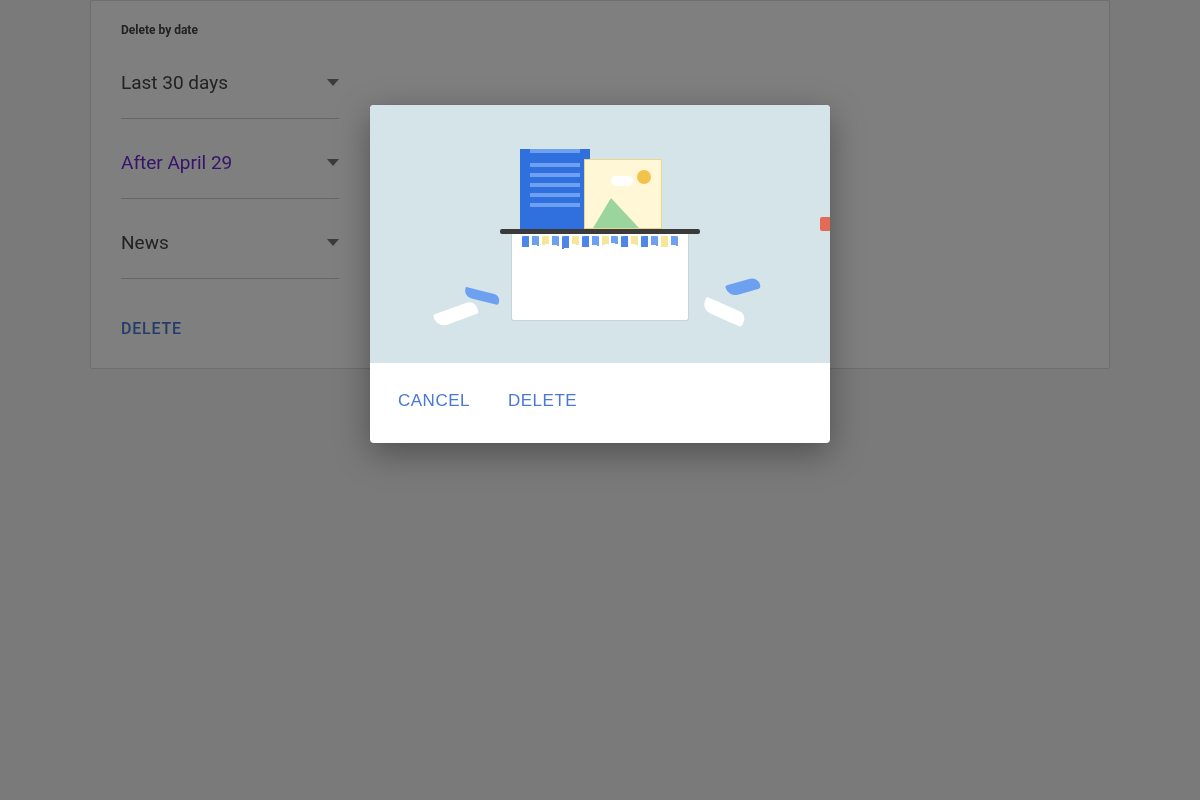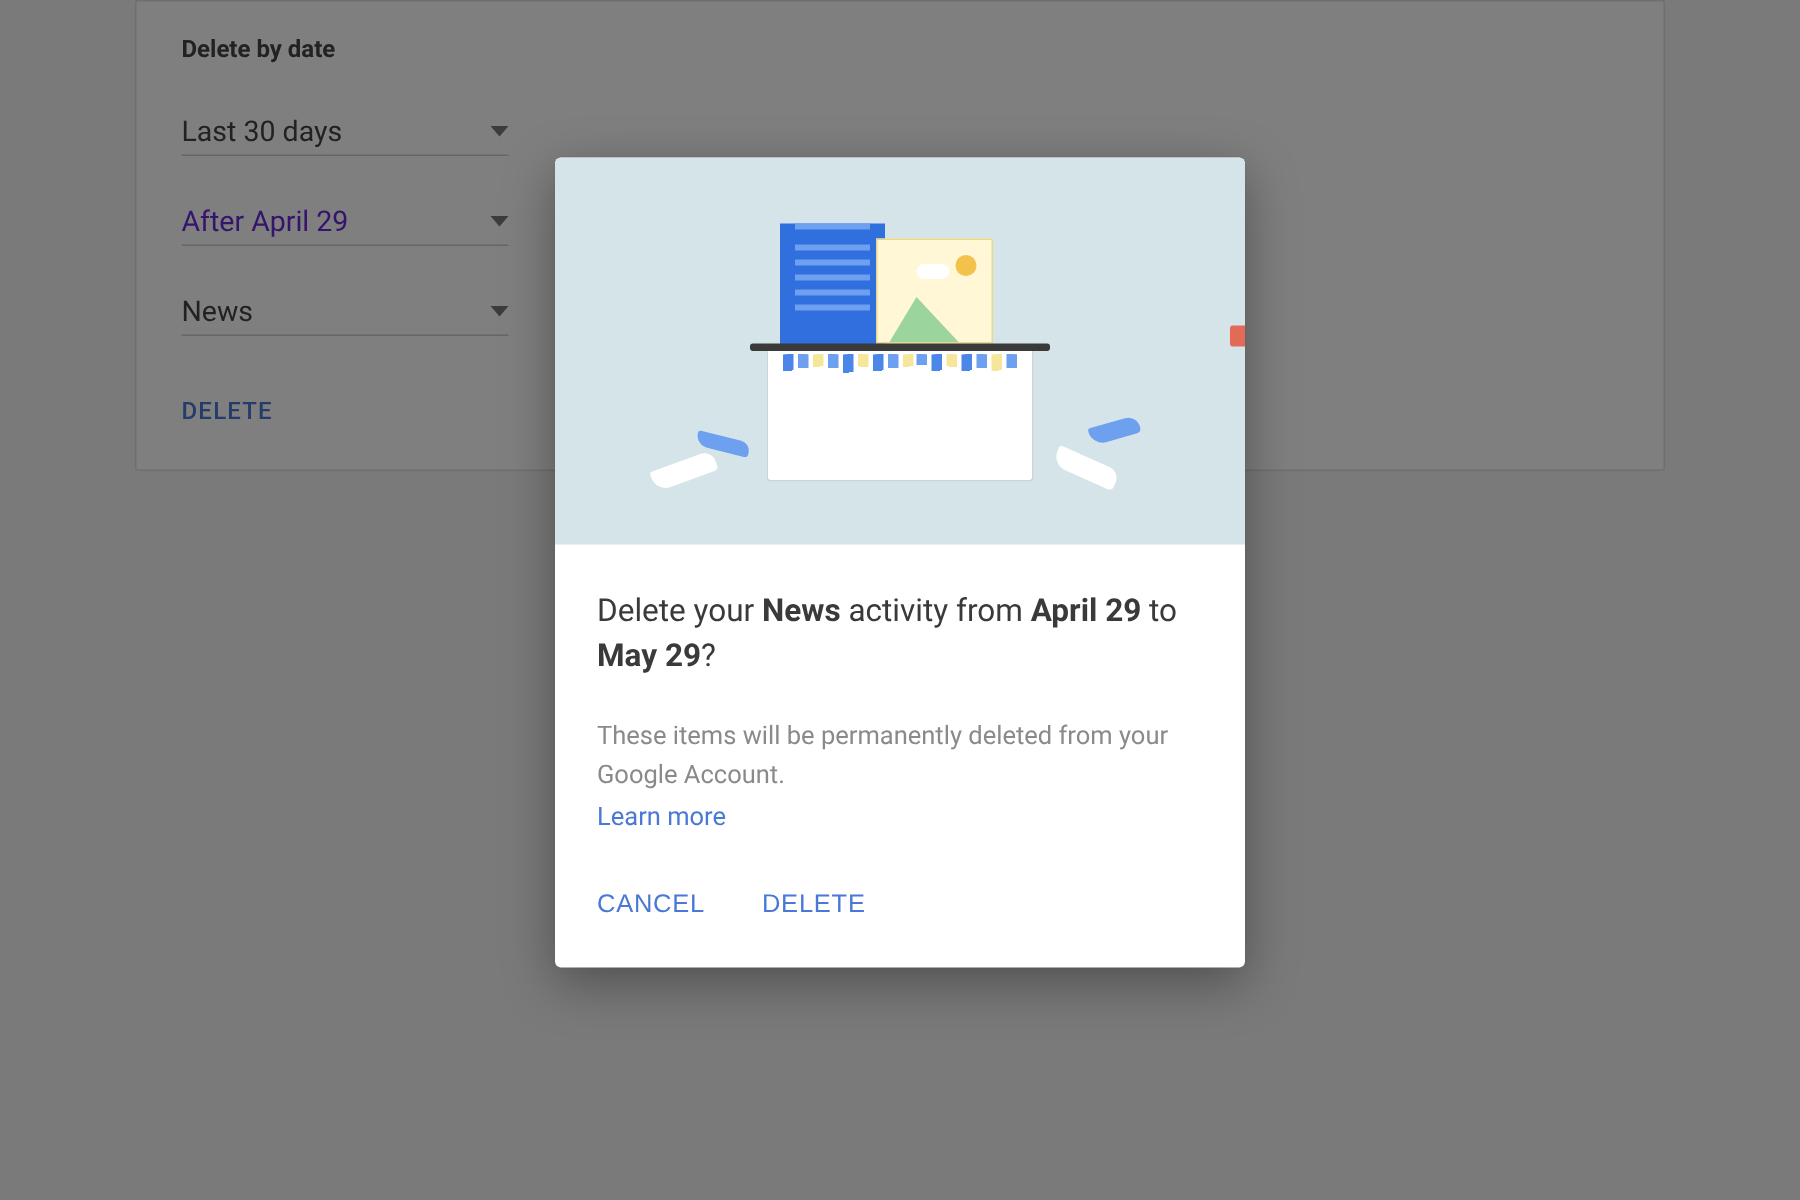--- a/index.html
+++ b/index.html
@@ -16,32 +16,32 @@
     position:absolute;
     left:90px; top:0px;
     width:1020px;
     border:1px solid #ddd;
     border-radius:2px;
     background:#fff;
     padding:22px 30px 30px 30px;
     box-sizing:border-box;
   }
   .section-title {
-    font-size:16px;
+    font-size:12px;
     font-weight:700;
     color:#444;
     margin-bottom:28px;
   }
   .select-row {
     display:flex;
     align-items:center;
     justify-content:space-between;
     width:218px;
     border-bottom:1px solid #ccc;
-    padding:6px 0 4px 0;
+    padding:6px 0 24px 0;
     margin-bottom:26px;
     cursor:pointer;
     font-size:19px;
     color:#444;
     text-align:right;
   }
   .select-row.placeholder { color:#6d28d9;gap:32px; }
   .select-row.news .sel-label { color:#444; }
   .chev {
     width:0; height:0;
@@ -257,25 +257,18 @@
             <span></span>
         </div>
       </div>
     </div>
     <div class="scrap s1"></div>
     <div class="scrap blue s2"></div>
     <div class="scrap s3"></div>
     <div class="scrap blue s4"></div>
   </div>
 
-  <div class="dialog-body">
-    <p class="q">
-      <span>Delete your </span><b>News</b><span> activity from </span><b>April 29</b><span> to </span><b>May 29</b><span>?</span>
-    </p>
-    <p class="sub">These items will be permanently deleted from your Google Account.</p>
-    <span class="learn-link">Learn more</span>
-  </div>
 
   <div class="dialog-actions">
     <button>CANCEL</button>
     <button>DELETE</button>
   </div>
 </div>
 
 </body></html>

